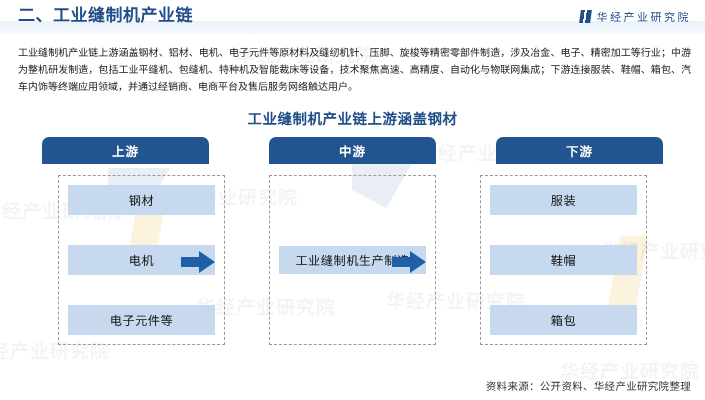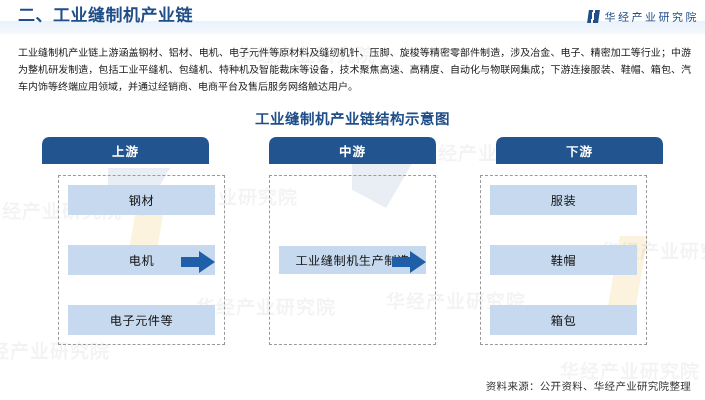--- a/index.html
+++ b/index.html
@@ -53,21 +53,21 @@
 
   
   #page-header {
     position: relative;
     z-index: 2;
     height: 34px;
     background: linear-gradient(to bottom, #ffffff 0%, #ffffff 62%, #eaf2fb 63%, #f4f9fd 100%);
     display: flex;
     align-items: center;
     justify-content: space-between;
-    padding: 0 6px 0 18px;
+    padding: 0 14px 0 18px;
   }
   #section-title {
     font-size: 17px;
     font-weight: bold;
     color: #1f4e89;
     letter-spacing: 0.5px;
     line-height: 1;
     padding-bottom: 3px;
   }
   #brand-logo {
@@ -230,21 +230,21 @@
 <div id="page-header">
   <div id="section-title">二、工业缝制机产业链</div>
   <div id="brand-logo">
     <span id="brand-mark"></span>
     <span id="brand-text">华经产业研究院</span>
   </div>
 </div>
 
 <p id="intro-paragraph">工业缝制机产业链上游涵盖钢材、铝材、电机、电子元件等原材料及缝纫机针、压脚、旋梭等精密零部件制造，涉及冶金、电子、精密加工等行业；中游为整机研发制造，包括工业平缝机、包缝机、特种机及智能裁床等设备，技术聚焦高速、高精度、自动化与物联网集成；下游连接服装、鞋帽、箱包、汽车内饰等终端应用领域，并通过经销商、电商平台及售后服务网络触达用户。</p>
 
-<div id="chart-title">工业缝制机产业链结构示意图</div>
+<div id="chart-title">工业缝制机产业链上游涵盖钢材</div>
 
 <div id="chart-area">
 
   <div id="tier-headers">
     <div class="tier-header">上游</div>
     <div class="tier-header">中游</div>
     <div class="tier-header">下游</div>
   </div>
 
   <div id="tier-columns">

